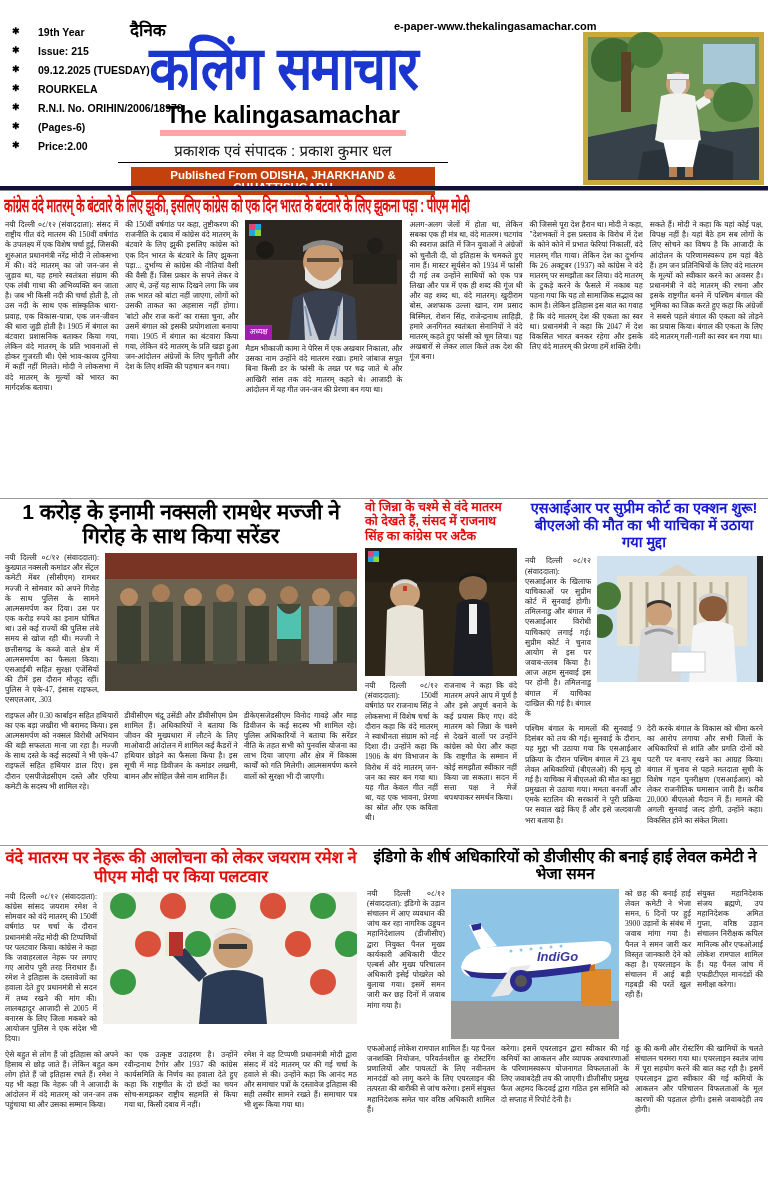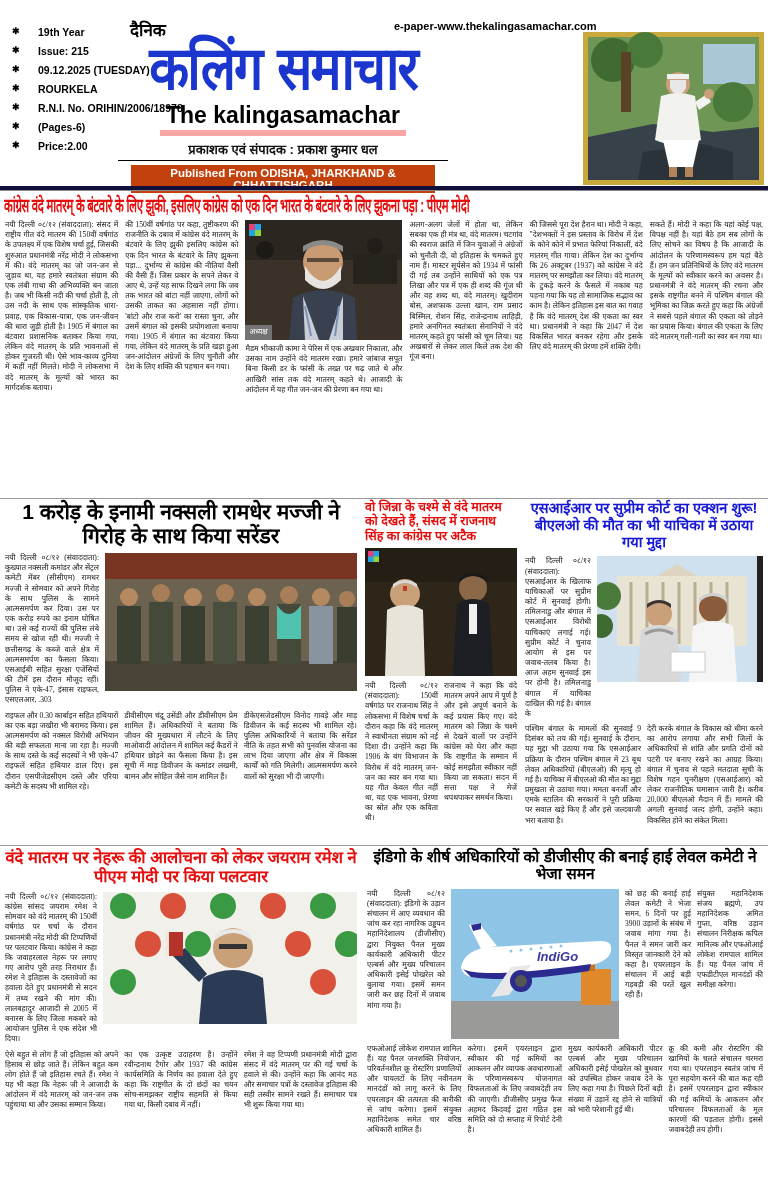--- a/index.html
+++ b/index.html
@@ -9,41 +9,41 @@
   .info-list{position:absolute;left:12px;top:26px;width:175px;font-family:"Liberation Sans",sans-serif;}
   .info-item{display:flex;align-items:flex-start;margin-bottom:7px;font-size:10.5px;font-weight:bold;color:#000;}
   .info-item .bullet{width:26px;font-size:9px;color:#000;}
   .mast-center{position:absolute;left:118px;top:18px;width:330px;text-align:center;}
   .dainik{font-size:17px;font-weight:bold;text-align:left;margin-left:12px;color:#000;
           font-family:"Liberation Sans",sans-serif;}
   .mast-title{font-size:52px;line-height:0.95;font-weight:bold;color:#1b35cf;letter-spacing:-2px;
               font-family:"DejaVu Sans",sans-serif;transform:scaleY(1.15);transform-origin:top;}
   .mast-en{font-size:23px;font-weight:bold;color:#000;margin-top:12px;
            font-family:"Liberation Sans",sans-serif;border-bottom:6px solid #fca5a5;display:inline-block;padding:0 6px 1px;}
-  .pub-line{font-size:13px;font-weight:bold;margin-top:3px;padding:1px 0 2px;border-bottom:1px solid #000;
+  .pub-line{font-size:15px;font-weight:normal;margin-top:3px;padding:1px 0 2px;border-bottom:1px solid #000;
             font-family:"Liberation Sans",sans-serif;}
   .green-bar{margin:4px auto 0;background:#c2410c;color:#ffffff;font-weight:bold;font-size:11.5px;
              font-family:"Liberation Sans",sans-serif;padding:2px 4px;width:296px;}
   .epaper{position:absolute;left:394px;top:20px;font-size:11px;font-weight:bold;color:#000;
           font-family:"Liberation Sans",sans-serif;}
   .sai-photo{position:absolute;right:4px;top:32px;width:181px;height:153px;}
   .head-rule{position:absolute;left:0;top:186px;width:768px;height:4px;background:#10103a;border-bottom:1px solid #888;}
   
   .lead-headline{position:absolute;left:4px;top:192px;width:764px;height:24px;overflow:hidden;}
   .lead-headline span{display:inline-block;white-space:nowrap;font-size:19px;font-weight:bold;color:#e60d0d;
       font-family:"Liberation Sans",sans-serif;transform:scaleX(0.60);transform-origin:left;letter-spacing:-0.5px;}
   
   .tcol{font-size:7.6px;line-height:1.34;text-align:justify;color:#141414;}
   .hr{position:absolute;left:0;width:768px;border-top:1px solid #9a9a9a;}
   
   .lead-band{position:absolute;left:5px;top:220px;width:758px;height:278px;display:flex;gap:7px;}
   .lead-band .tcol{flex:1;}
   .lead-photo-col{width:157px;flex:none;display:flex;flex-direction:column;}
   .photo-frame{position:relative;background:#222;}
-  .photo-cap{position:absolute;left:0;bottom:0;height:13px;background:#737373;color:#fff;
+  .photo-cap{position:absolute;left:0;bottom:0;height:13px;background:#a21caf;color:#fff;
              font-size:7.5px;font-family:"Liberation Sans",sans-serif;padding:1px 4px;}
   
   .h-black{font-family:"Liberation Sans",sans-serif;font-weight:bold;color:#000;text-align:center;line-height:1.12;}
   .h-red{font-family:"Liberation Sans",sans-serif;font-weight:bold;color:#e60d0d;text-align:center;line-height:1.15;}
   .h-blue{font-family:"Liberation Sans",sans-serif;font-weight:bold;color:#1717d6;text-align:center;line-height:1.18;}
   
   .band2{position:absolute;left:5px;top:500px;width:758px;height:342px;display:flex;gap:8px;}
   .sec-naxal{width:352px;flex:none;}
   .sec-rajnath{width:152px;flex:none;}
   .sec-sir{flex:1;}
@@ -337,19 +337,18 @@
               </g>
             <text x="86" y="72" font-size="13" font-style="italic" font-weight="bold" fill="#3a3a9f" font-family="Liberation Sans, sans-serif">IndiGo</text>
           </svg>
         </div>
         <div class="tcol" style="flex:1;">को छह की बनाई हाई लेवल कमेटी ने भेजा समन, 6 दिनों पर हुई 3900 उड़ानों के संबंध में जवाब मांगा गया है। पैनल ने समन जारी कर विस्तृत जानकारी देने को कहा है। एयरलाइन के संचालन में आई बड़ी गड़बड़ी की परतें खुल रही हैं।</div>
         <div class="tcol" style="flex:1;">संयुक्त महानिदेशक संजय ब्रह्मणे, उप महानिदेशक अमित गुप्ता, वरिष्ठ उड़ान संचालन निरीक्षक कपिल मानिल्क और एफओआई लोकेश रामपाल शामिल हैं। यह पैनल जांच में एफडीटीएल मानदंडों की समीक्षा करेगा।</div>
       </div>
       <div class="cols">
         <div class="tcol">एफओआई लोकेश रामपाल शामिल हैं। यह पैनल जनशक्ति नियोजन, परिवर्तनशील क्रू रोस्टरिंग प्रणालियों और पायलटों के लिए नवीनतम मानदंडों को लागू करने के लिए एयरलाइन की तत्परता की बारीकी से जांच करेगा। इसमें संयुक्त महानिदेशक समेत चार वरिष्ठ अधिकारी शामिल हैं।</div>
         <div class="tcol">करेगा। इसमें एयरलाइन द्वारा स्वीकार की गई कमियों का आकलन और व्यापक अवधारणाओं के परिणामस्वरूप योजनागत विफलताओं के लिए जवाबदेही तय की जाएगी। डीजीसीए प्रमुख फैज अहमद किदवई द्वारा गठित इस समिति को दो सप्ताह में रिपोर्ट देनी है।</div>
-        <div class="tcol">मुख्य कार्यकारी अधिकारी पीटर एल्बर्स और मुख्य परिचालन अधिकारी इसेई पोखरेल को बुधवार को उपस्थित होकर जवाब देने के लिए कहा गया है। पिछले दिनों बड़ी संख्या में उड़ानें रद्द होने से यात्रियों को भारी परेशानी हुई थी।</div>
         <div class="tcol">क्रू की कमी और रोस्टरिंग की खामियों के चलते संचालन चरमरा गया था। एयरलाइन स्वतंत्र जांच में पूरा सहयोग करने की बात कह रही है। इसमें एयरलाइन द्वारा स्वीकार की गई कमियों के आकलन और परिचालन विफलताओं के मूल कारणों की पड़ताल होगी। इससे जवाबदेही तय होगी।</div>
       </div>
     </div>
   </div>
 
 </div>
 
 </body></html>

